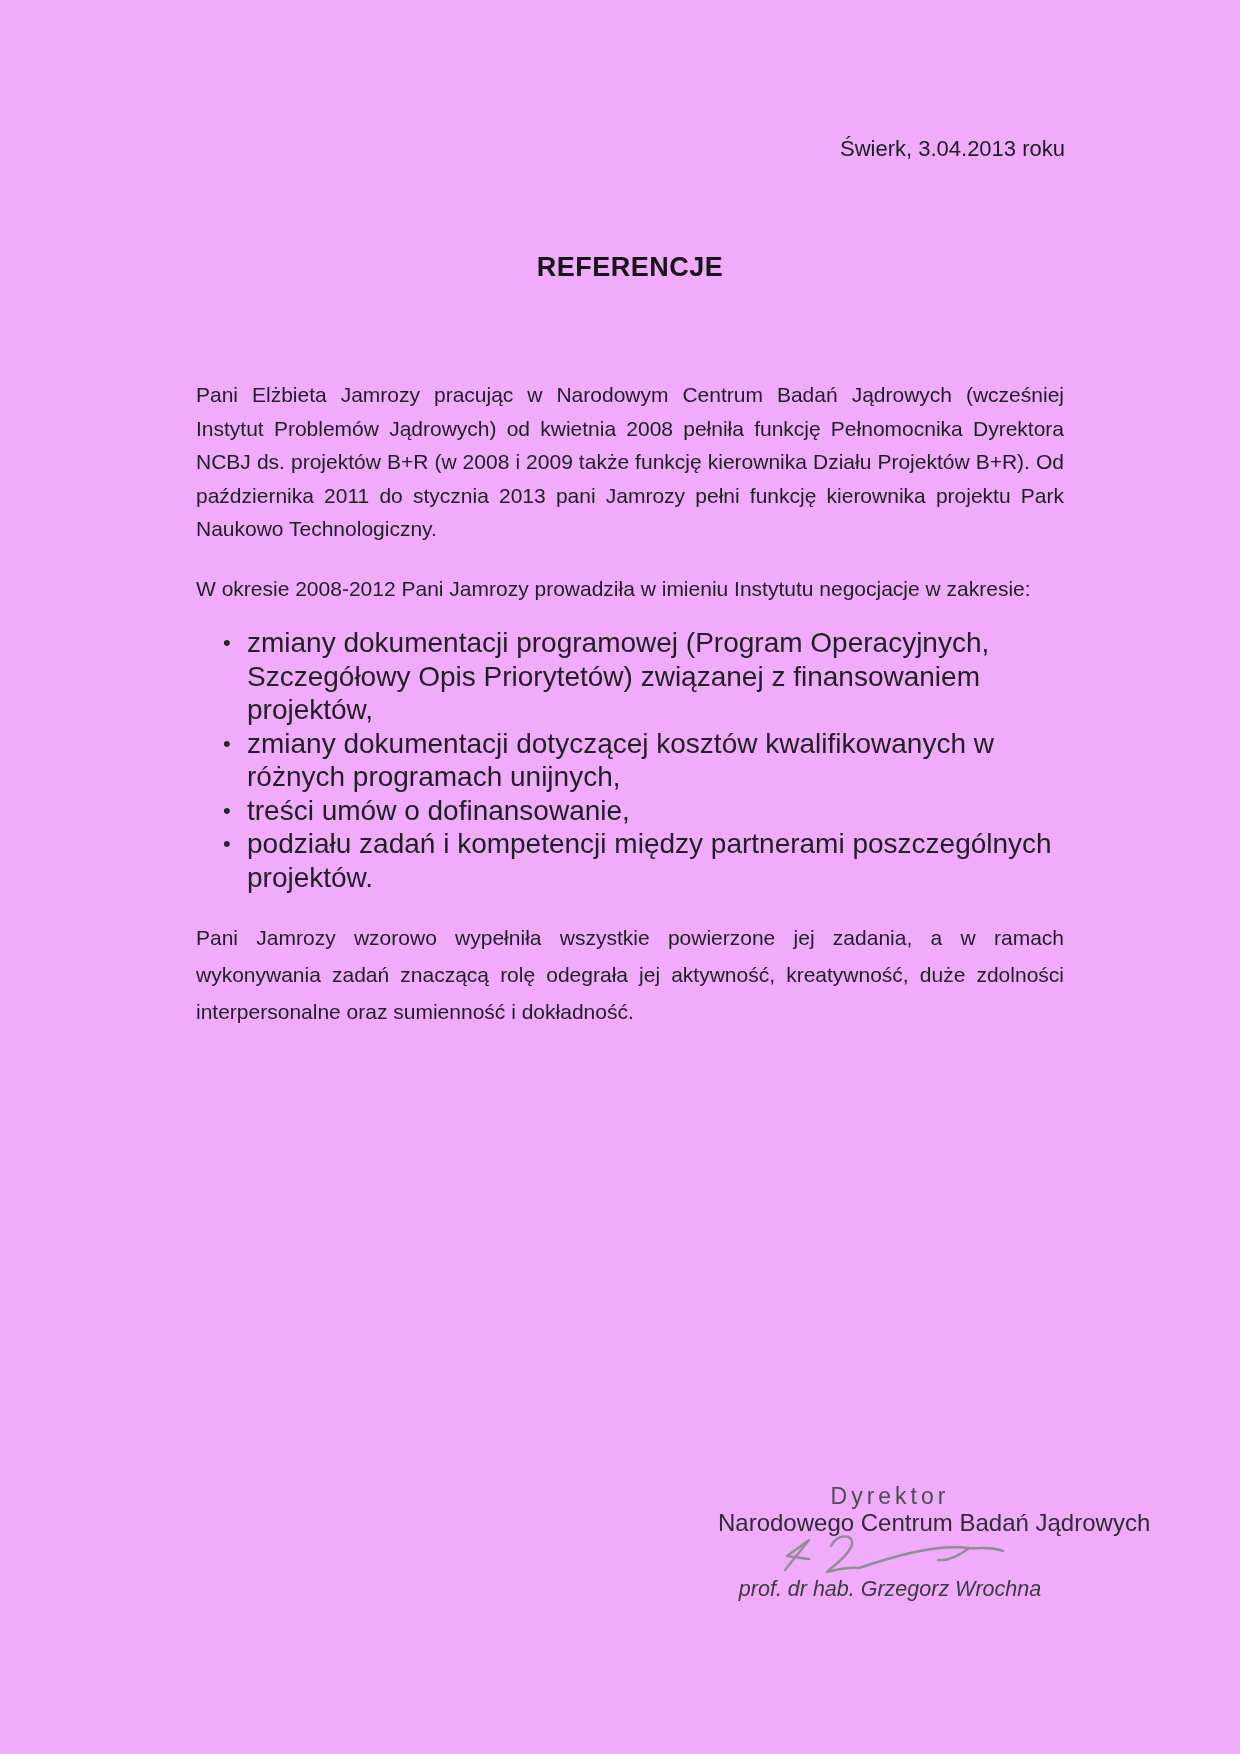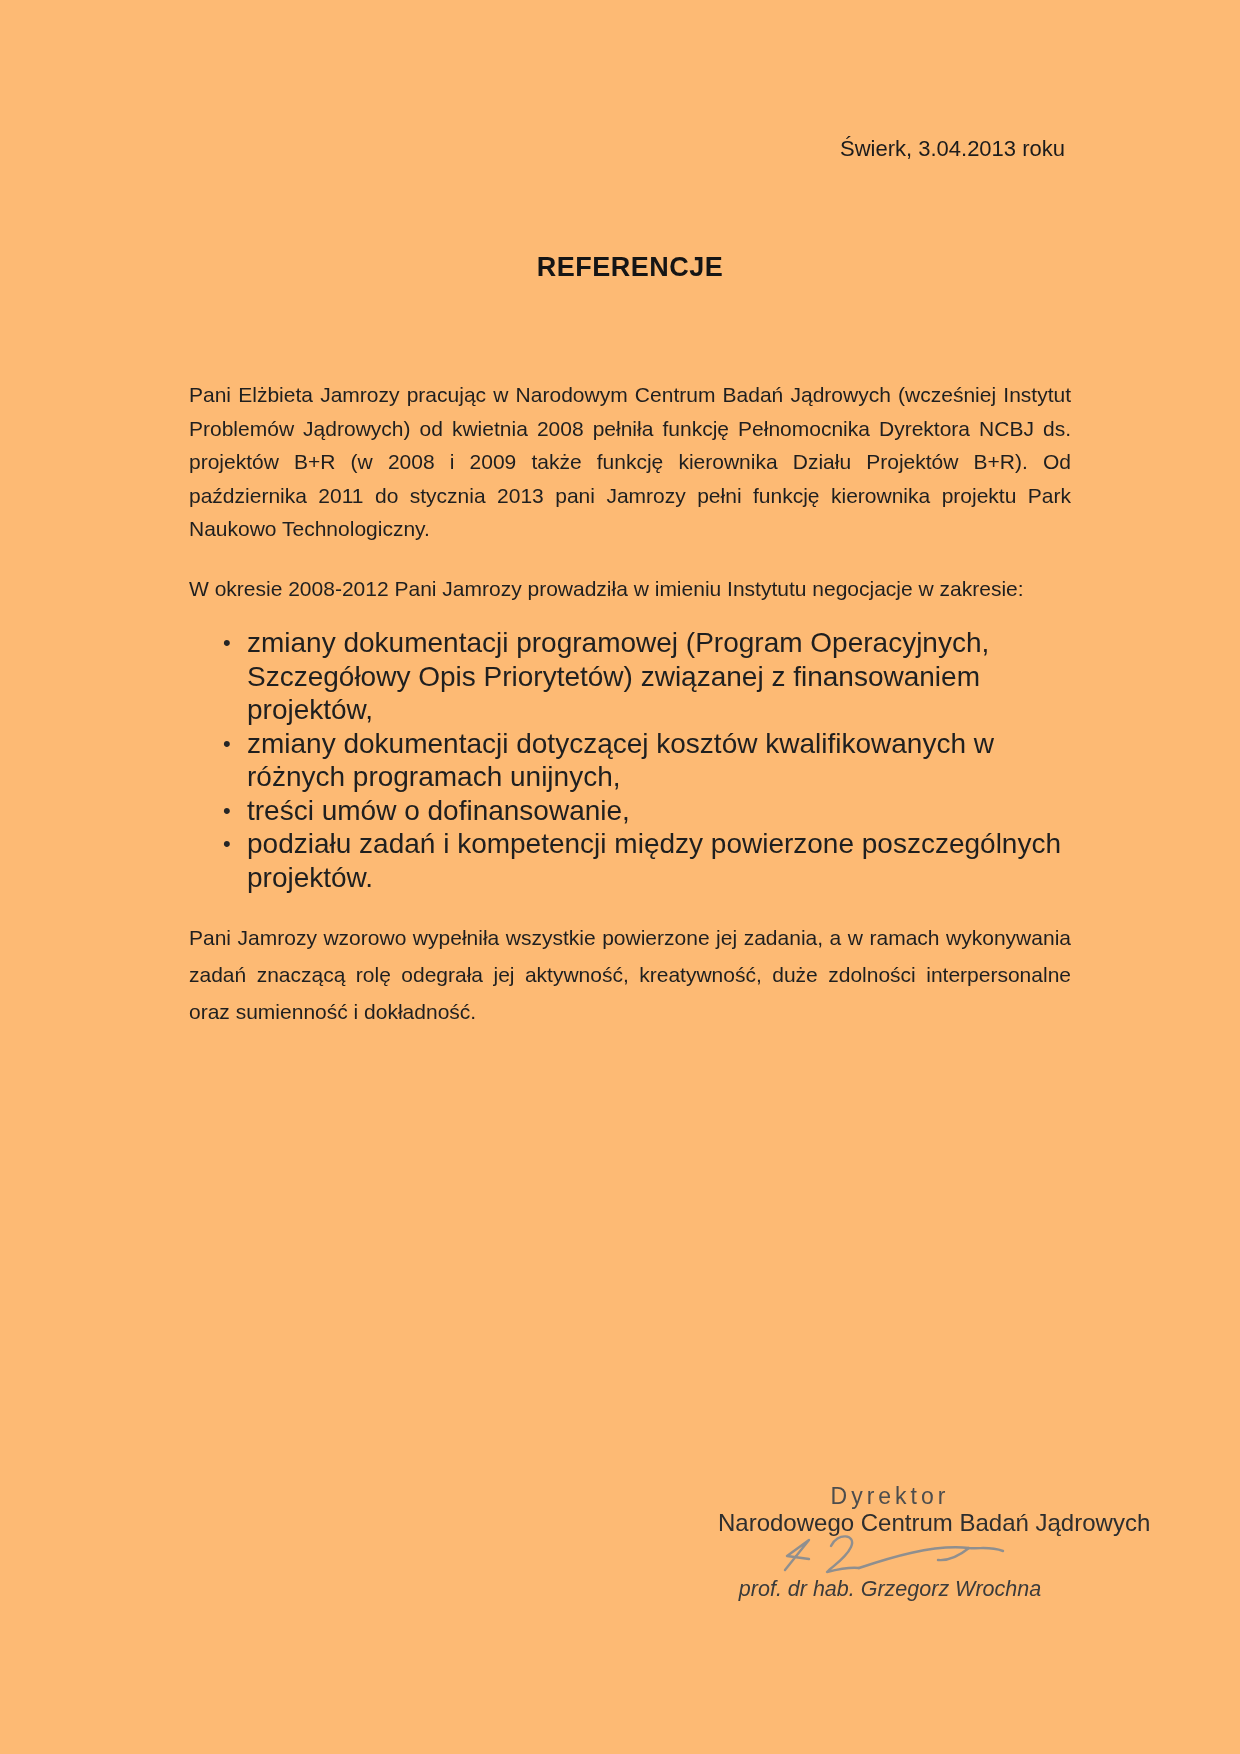--- a/index.html
+++ b/index.html
@@ -6,21 +6,21 @@
   html, body {
     margin: 0;
     padding: 0;
     background: #e8e8e8;
   }
   .page {
     position: relative;
     width: 1240px;
     height: 1754px;
     margin: 0 auto;
-    background: #fdba74;
+    background: #f0abfc;
     font-family: "Liberation Sans", "DejaVu Sans", sans-serif;
     color: #1f1f1f;
     overflow: hidden;
   }
   .content {
     padding: 0 165px 0 185px;
   }
   .date-line {
     margin-top: 136px;
     text-align: right;
@@ -32,21 +32,21 @@
   .doc-title {
     margin: 86px 0 0 0;
     text-align: center;
     font-size: 27px;
     line-height: 38px;
     font-weight: 700;
     letter-spacing: 0.5px;
     color: #151515;
   }
   p.body-par {
-    margin: 4px;
+    margin: 11px;
     font-size: 21px;
     line-height: 33.5px;
     text-align: justify;
     color: #1f1f1f;
   }
   p.par-intro   { margin-top: 92px; }
   p.par-lead    { margin-top: 26px; text-align: left; }
   ul.bullet-list {
     margin: 21px 0 0 0;
     padding: 0;
@@ -111,21 +111,21 @@
     <h1 class="doc-title">REFERENCJE</h1>
 
     <p class="body-par par-intro">Pani Elżbieta Jamrozy pracując w Narodowym Centrum Badań Jądrowych (wcześniej Instytut Problemów Jądrowych) od kwietnia 2008 pełniła funkcję Pełnomocnika Dyrektora NCBJ ds. projektów B+R (w 2008 i 2009 także funkcję kierownika Działu Projektów B+R). Od października 2011 do stycznia 2013 pani Jamrozy pełni funkcję kierownika projektu Park Naukowo Technologiczny.</p>
 
     <p class="body-par par-lead">W okresie 2008-2012 Pani Jamrozy prowadziła w imieniu Instytutu negocjacje w zakresie:</p>
 
     <ul class="bullet-list">
       <li>zmiany dokumentacji programowej (Program Operacyjnych, Szczegółowy Opis Priorytetów) związanej z finansowaniem projektów,</li>
       <li>zmiany dokumentacji dotyczącej kosztów kwalifikowanych w różnych programach unijnych,</li>
       <li>treści umów o dofinansowanie,</li>
-      <li>podziału zadań i kompetencji między powierzone poszczególnych projektów.</li>
+      <li>podziału zadań i kompetencji między partnerami poszczególnych projektów.</li>
     </ul>
 
     <p class="body-par par-closing">Pani Jamrozy wzorowo wypełniła wszystkie powierzone jej zadania, a w ramach wykonywania zadań znaczącą rolę odegrała jej aktywność, kreatywność, duże zdolności interpersonalne oraz sumienność i dokładność.</p>
 
   </div>
 
   <div class="signature-block">
     <div class="sig-role">Dyrektor</div>
     <div class="sig-org">Narodowego Centrum Badań Jądrowych</div>
     <svg class="sig-scribble" width="250" height="58" viewBox="0 0 250 58" aria-hidden="true">

